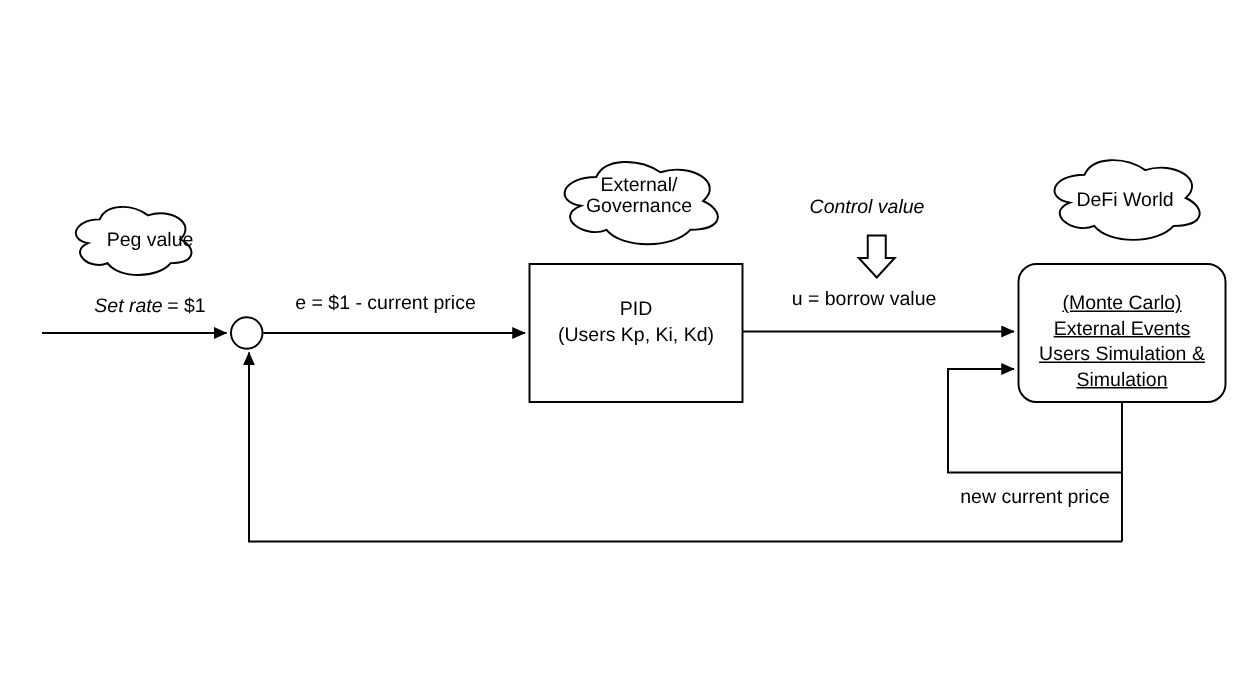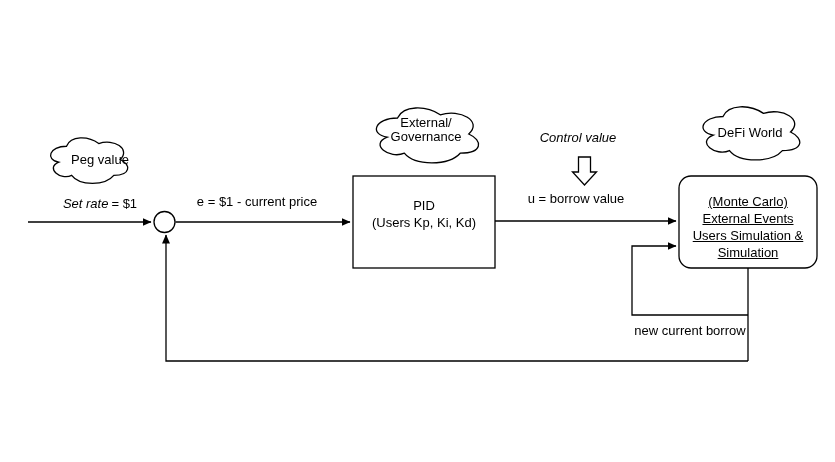--- a/index.html
+++ b/index.html
@@ -93,21 +93,21 @@
   <div class="lbl" style="left:100px;top:197px;">
     <span class="italic">Set rate</span><span class="after-italic">= $1</span>
   </div>
 
   <div class="lbl" style="left:257px;top:195px;">e = $1 - current price</div>
 
   <div class="lbl italic" style="left:578px;top:131px;">Control value</div>
 
   <div class="lbl" style="left:576px;top:192px;">u = borrow value</div>
 
-  <div class="lbl" style="left:690px;top:324px;">new current borrow</div>
+  <div class="lbl" style="left:690px;top:324px;">new current price</div>
 
   <div class="boxtext pid">
     <div>PID</div>
     <div>(Users Kp, Ki, Kd)</div>
   </div>
 
   <div class="boxtext sim">
     <div>(Monte Carlo)</div>
     <div>External Events</div>
     <div>Users Simulation &amp;</div>

